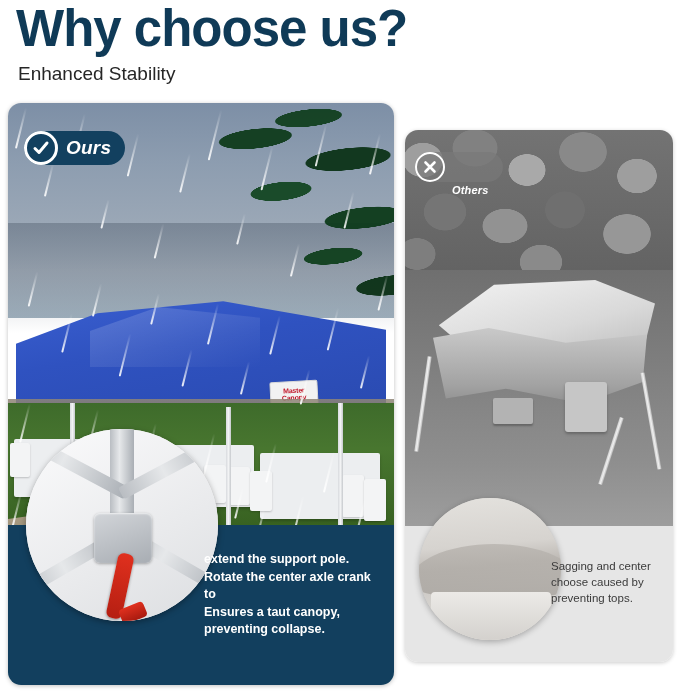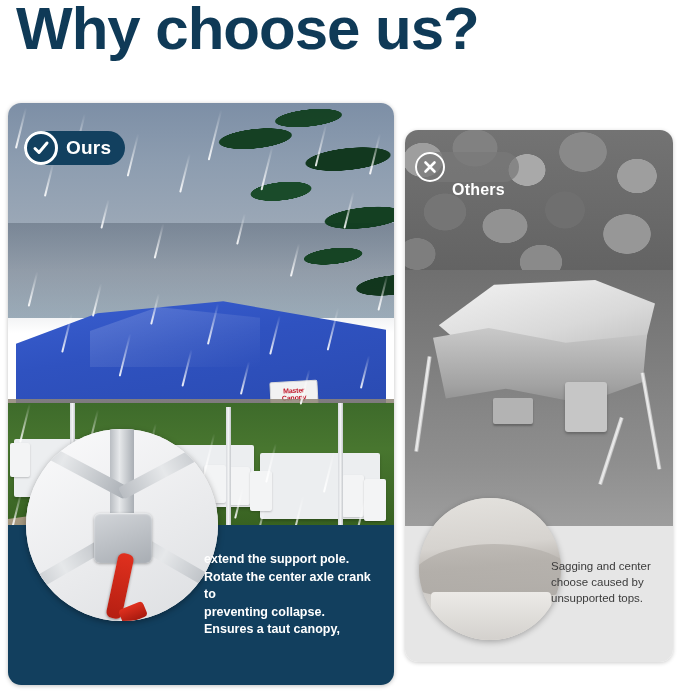--- a/index.html
+++ b/index.html
@@ -8,21 +8,21 @@
     background:#ffffff;
     font-family:"Liberation Sans","DejaVu Sans",sans-serif;
     overflow:hidden;
     position:relative;
   }
   .page{position:relative;width:679px;height:696px;overflow:hidden;}
 
   
   .header{position:absolute;left:16px;top:2px;width:640px;}
   .title{
-    font-size:60px;line-height:54px;font-weight:bold;
+    font-size:51px;line-height:54px;font-weight:bold;
     color:#0f3a57;letter-spacing:-1px;margin:0;
     font-family:"Liberation Sans","DejaVu Sans",sans-serif;
   }
   .subtitle{
     font-size:19px;line-height:24px;color:#262626;margin:6px 0 0 2px;
     font-weight:400;
   }
 
   
   .panel{position:absolute;overflow:hidden;border-radius:13px;}
@@ -249,31 +249,32 @@
   }
   .ico-check{
     width:34px;height:34px;background:#12405f;border:3px solid #ffffff;margin-right:8px;
     box-sizing:border-box;
   }
   .ico-x{
     width:30px;height:30px;background:transparent;border:2.5px solid #ffffff;margin-right:7px;
     box-sizing:border-box;
   }
   .badge-label{
-    color:#ffffff;font-size:19px;font-weight:bold;letter-spacing:.2px;white-space:nowrap;
-  }
-  .badge-others .badge-label{font-size:16px;margin-top:45px;}
+    color:#ffffff;font-size:19px;font-weight:bold;letter-spacing:.2px;white-space:nowrap;font-style:italic;
+  }
+  .badge-others .badge-label{font-size:11px;margin-top:45px;}
 </style>
 </head>
 <body>
 
 <div class="page">
 
   <div class="header">
     <h1 class="title">Why choose us?</h1>
+    <div class="subtitle">Enhanced Stability</div>
   </div>
 
   <div class="panel panel-left">
 
     <div class="photo photo-left">
       <div class="sky"></div>
       <div class="sky-dark"></div>
 
       <div class="palms"></div>
 
@@ -370,22 +371,22 @@
       <div class="bar" style="left:-12px;top:126px;width:120px;height:13px;transform:rotate(-30deg);"></div>
       <div class="bar" style="left:88px;top:126px;width:120px;height:13px;transform:rotate(30deg);"></div>
       <div class="hub"></div>
       <div class="crank"></div>
       <div class="crank-foot"></div>
     </div>
 
     <div class="footer-left-txt">
       <div>extend the support pole.</div>
       <div>Rotate the center axle crank to</div>
+      <div>Ensures a taut canopy,</div>
       <div>preventing collapse.</div>
-      <div>Ensures a taut canopy,</div>
     </div>
 
     <div class="badge badge-ours">
       <div class="badge-ico ico-check">
         <svg width="18" height="18" viewBox="0 0 18 18" aria-hidden="true">
           <path d="M3 9.5 L7 13.5 L15 4" stroke="#ffffff" stroke-width="3" fill="none" stroke-linecap="round" stroke-linejoin="round"></path>
         </svg>
       </div>
       <span class="badge-label">Ours</span>
     </div>
@@ -413,21 +414,21 @@
 
     <div class="inset-right">
       <div class="sagfab"></div>
       <div class="sagfab-dip"></div>
       <div class="sagfab-skirt"></div>
     </div>
 
     <div class="footer-right-txt">
       <div>Sagging and center</div>
       <div>choose caused by</div>
-      <div>unsupported tops.</div>
+      <div>preventing tops.</div>
     </div>
 
     <div class="badge badge-others">
       <div class="badge-ico ico-x">
         <svg width="16" height="16" viewBox="0 0 16 16" aria-hidden="true">
           <path d="M3.5 3.5 L12.5 12.5 M12.5 3.5 L3.5 12.5" stroke="#ffffff" stroke-width="2.6" stroke-linecap="round"></path>
         </svg>
       </div>
       <span class="badge-label">Others</span>
     </div>

